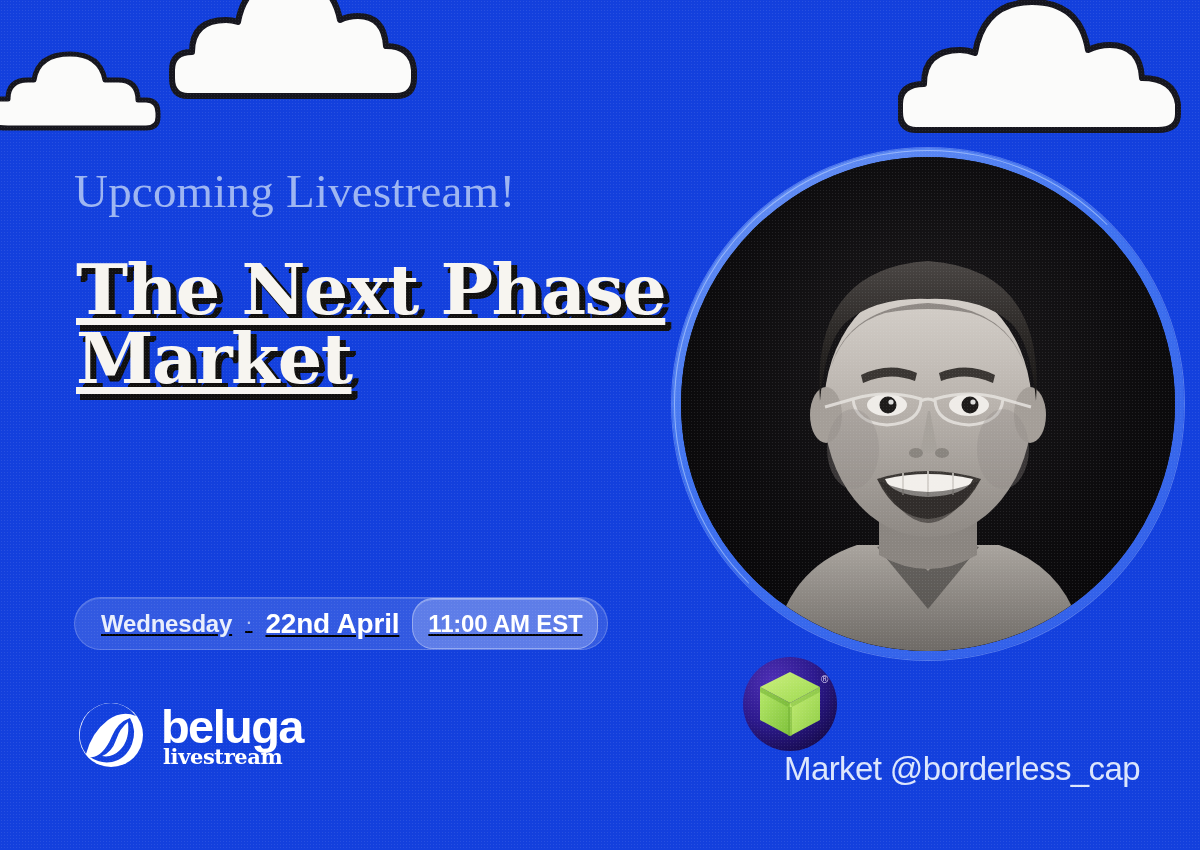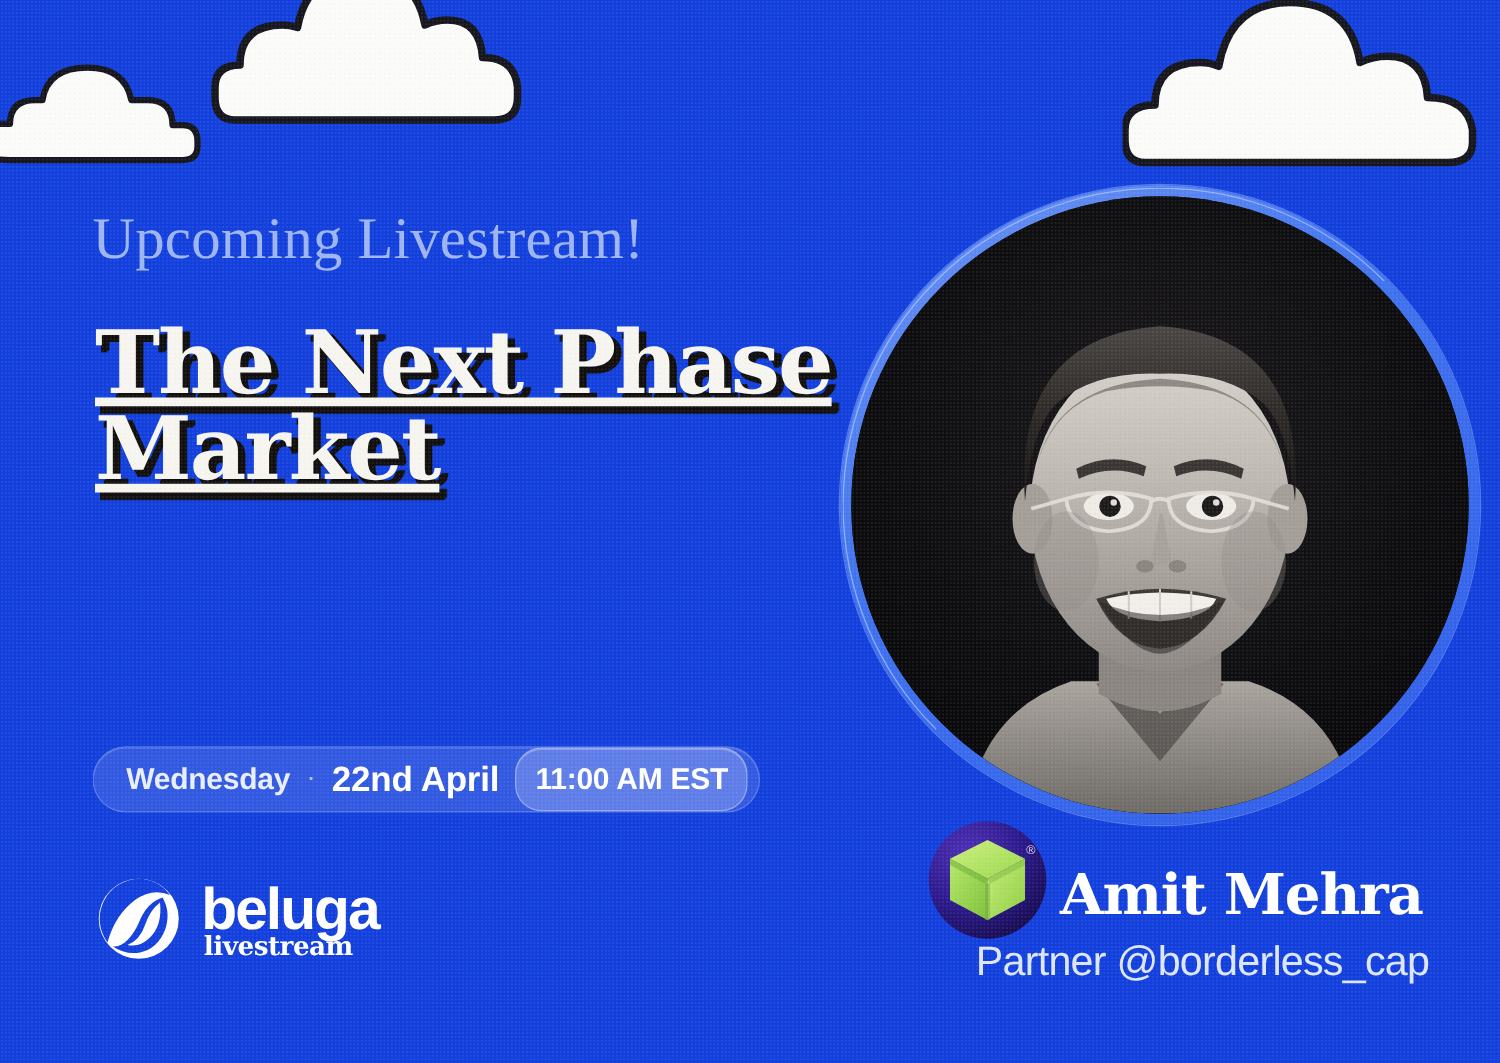--- a/index.html
+++ b/index.html
@@ -84,20 +84,21 @@
     align-items:center;
     gap:13px;
     height:53px;
     padding:0 9px 0 26px;
     border-radius:27px;
     background:rgba(255,255,255,.135);
     border:1px solid rgba(255,255,255,.20);
     box-shadow:inset 0 1px 0 rgba(255,255,255,.16);
     backdrop-filter:blur(3px);
     white-space:nowrap;
+    text-decoration:underline;
   }
   #date-day   { font-size:24px; font-weight:700; color:#e9eefc; letter-spacing:-.2px; }
   #date-dot   { font-size:22px; color:#b7c6f2; line-height:1; position:relative; top:-2px; }
   #date-date  { font-size:28px; font-weight:700; color:#ffffff; letter-spacing:-.2px; }
   #time-chip {
     display:flex; align-items:center;
     height:51px;
     padding:0 15px;
     border-radius:21px;
     background:rgba(255,255,255,.22);
@@ -356,19 +357,18 @@
           <circle cx="48" cy="48" r="47" fill="url(#cbg)"></circle>
           <path d="M48 16 L78 31 L48 47 L18 31 Z" fill="url(#ctop)"></path>
           <path d="M18 31 L48 47 L48 80 L18 64 Z" fill="url(#cleft)"></path>
           <path d="M78 31 L48 47 L48 80 L78 64 Z" fill="url(#cright)"></path>
           <path d="M48 47 L18 31 L18 36 L46 51 Z" fill="#6fae33" opacity=".55"></path>
           <path d="M48 47 L78 31 L78 36 L50 51 Z" fill="#6fae33" opacity=".4"></path>
           <path d="M46 51 L46 80 L50 80 L50 51 Z" fill="#6fae33" opacity=".45"></path>
           <text x="79" y="27" fill="#d9d2f5" font-size="10" font-family="Liberation Sans, sans-serif">®</text>
         </svg>
       </span>
-      <span id="speaker-name">Amit Mehra</span>
     </div>
-    <div id="speaker-role">Partner @borderless_cap</div>
+    <div id="speaker-role">Market @borderless_cap</div>
   </div>
 
   <div id="grain"></div>
 </div>
 
 </body></html>

